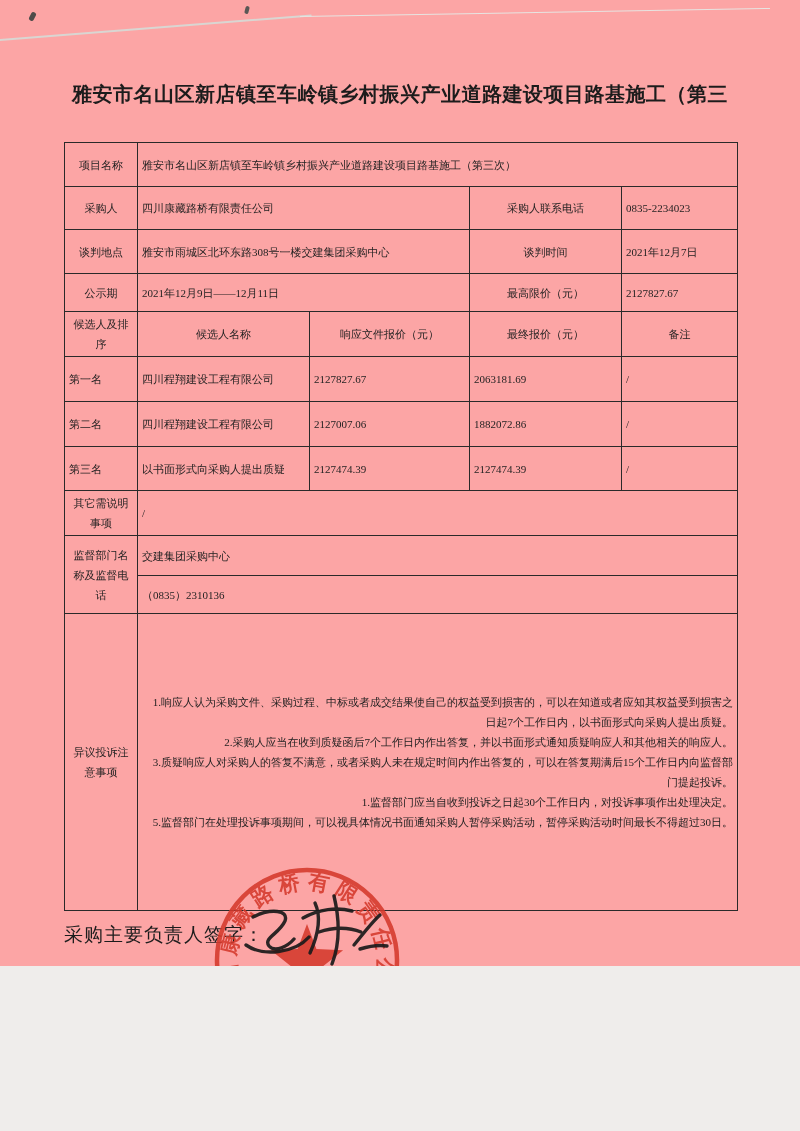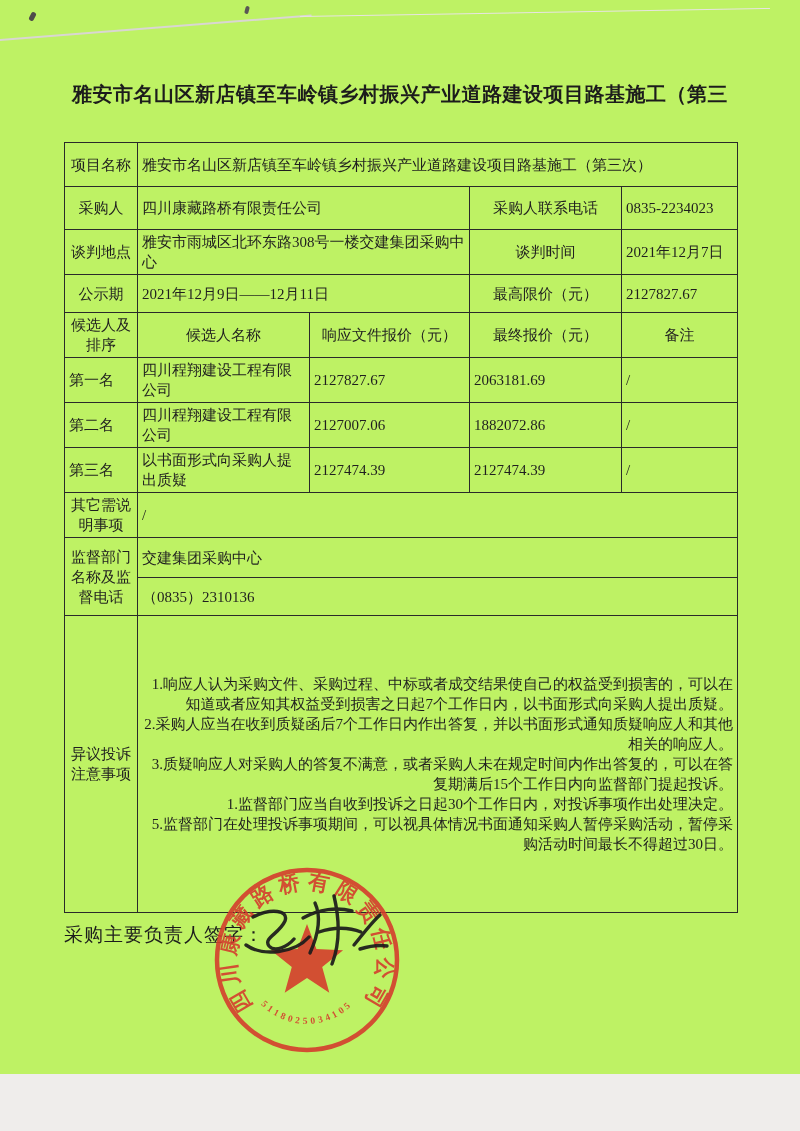--- a/index.html
+++ b/index.html
@@ -1,40 +1,40 @@
 <!DOCTYPE html>
 <html><head>
 <meta charset="utf-8">
 <style>
   * { margin:0; padding:0; box-sizing:border-box; }
   html,body { background:#efedeb; }
   body { font-family:"Liberation Serif","DejaVu Serif",serif; }
   .page {
-    position:relative; width:800px; height:1074px; margin:0 auto;
-    background:#bef264; overflow:hidden; color:#222;text-decoration:underline;
+    position:relative; width:800px; height:966px; margin:0 auto;
+    background:#fca5a5; overflow:hidden; color:#222;text-decoration:underline;
   }
   
   .edge-line { position:absolute; top:27px; left:-8px; width:320px; height:2px;
     background:#d9d6d2; transform:rotate(-4.5deg); }
   .edge-line2 { position:absolute; top:12px; left:300px; width:470px; height:1px;
     background:#e7e4e1; transform:rotate(-1deg); }
   .speck1 { position:absolute; top:12px; left:30px; width:5px; height:9px;
     background:#4f4c4a; transform:rotate(28deg); border-radius:2px; }
   .speck2 { position:absolute; top:6px; left:245px; width:4px; height:8px;
     background:#5a5755; transform:rotate(15deg); border-radius:2px; }
 
   .title {
     position:absolute; top:80px; left:62px; width:676px;
     text-align:center; font-size:20px; font-weight:bold; line-height:28px;
     color:#1c1c1c; letter-spacing:0.5px;
   }
   table.result {
     position:absolute; top:142px; left:64px; width:673px;
     border-collapse:collapse; table-layout:fixed;
-    font-size:15px; color:#1f1f1f;
+    font-size:11px; color:#1f1f1f;
   }
   table.result td {
     border:1.5px solid #2a2a2a; vertical-align:middle;
     padding:2px 4px; line-height:20px;
   }
   td.lbl { text-align:center; padding:2px 1px; }
   td.val { text-align:left; padding-left:7px; }
   td.ctr { }
   td.rank { text-align:left; padding-left:5px; }
   td.objection-cell { padding:10px 8px 10px 8px; line-height:23px; }

